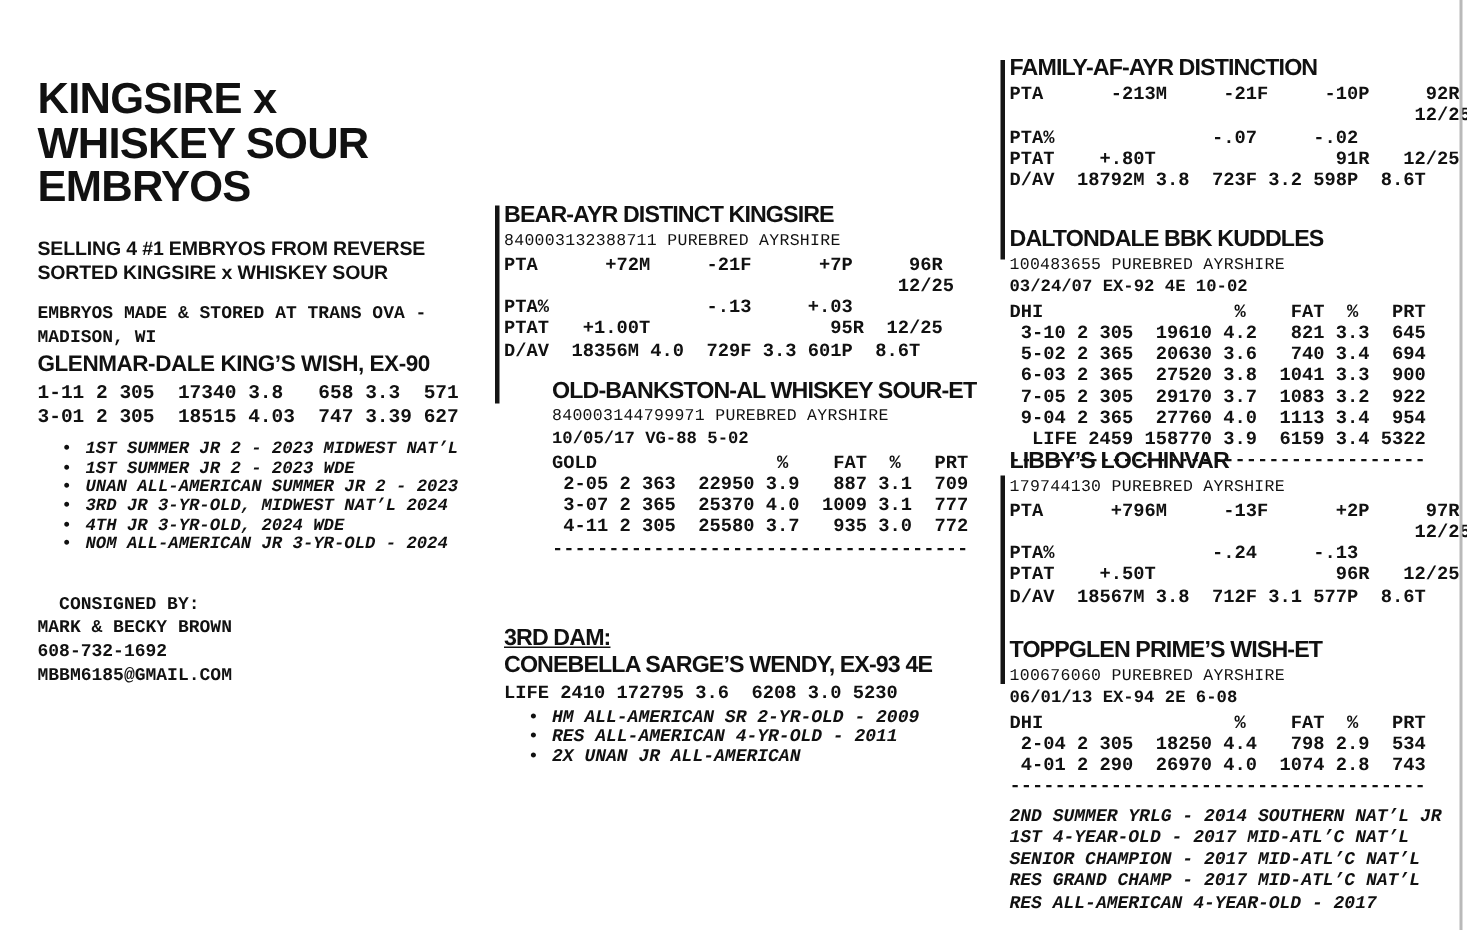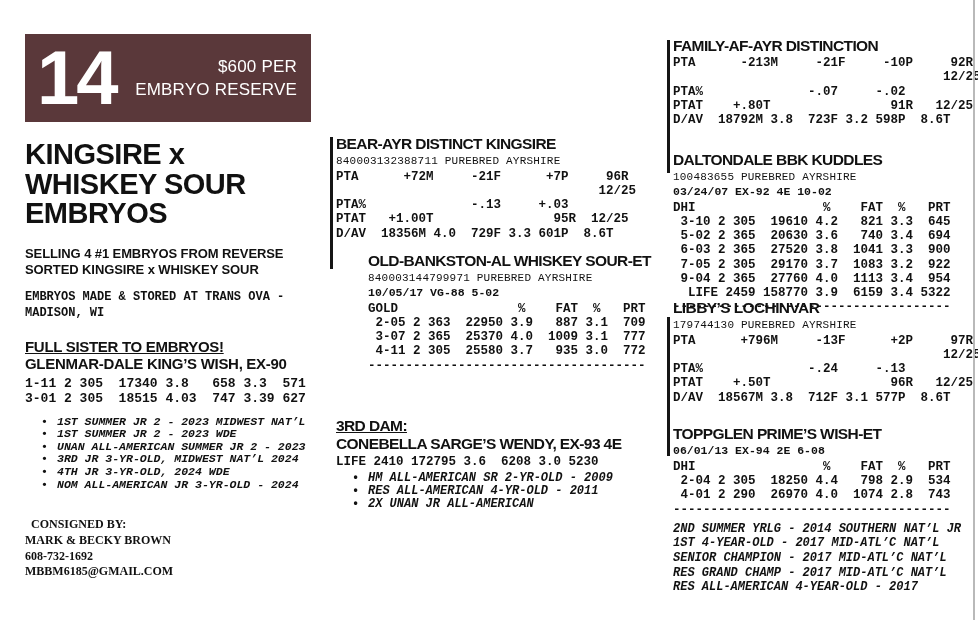--- a/index.html
+++ b/index.html
@@ -20,21 +20,21 @@
   .mono { font-family:"Liberation Mono", monospace; }
   .storage { margin-top:12px; font-size:12px; font-weight:bold; line-height:1.32; white-space:pre-line; }
   .sister-head { margin-top:17px; font-size:15px; font-weight:bold; letter-spacing:-0.3px;
                  text-decoration:underline; line-height:1.1; }
   .sister-name { font-size:15px; font-weight:bold; letter-spacing:-0.3px; line-height:1.1; margin-top:1px; }
   .records { margin-top:3px; font-size:13px; font-weight:bold; line-height:1.18; white-space:pre; }
   .award-list { margin-top:9px; }
   .award { position:relative; padding-left:32px; font-size:11.5px; font-weight:bold; font-style:italic;
            line-height:1.1; white-space:nowrap; }
   .award::before { content:"•"; position:absolute; left:16px; font-style:normal; }
-  .consignor { margin-top:26px; font-size:12px; font-weight:bold; line-height:1.3; white-space:pre;font-family:Liberation Serif, serif; }
+  .consignor { margin-top:26px; font-size:12px; font-weight:bold; line-height:1.3; white-space:pre; }
 
   
   .col-mid { position:absolute; left:336px; top:136px; width:308px; }
   .col-right { position:absolute; left:673px; top:38px; width:302px; }
   .ped-sec { position:absolute; left:0; width:100%; }
   .sec-name { font-size:15.5px; font-weight:bold; letter-spacing:-0.6px; line-height:1.05; margin-bottom:2px; }
   .underline { text-decoration:underline; }
   .id-line { font-size:11px; line-height:1.35; letter-spacing:0.2px; }
   .date-line { font-size:11.5px; font-weight:bold; line-height:1.3; }
   .data-pre { font-size:12.5px; font-weight:bold; line-height:1.13; white-space:pre; margin-top:1px; }
@@ -46,33 +46,27 @@
 
   .bracket { position:absolute; width:2.5px; background:#151515; }
   .edge-line { position:absolute; background:#b9b9b9; }
 </style>
 </head>
 <body>
 
 <div class="page">
 
   <div class="col-left">
-    <div class="lot-box" style="background: rgb(90, 56, 58);">
-      <div class="lot-number">14</div>
-      <div class="lot-price">$600 PER
-EMBRYO RESERVE</div>
-    </div>
     <div class="big-title">KINGSIRE x
 WHISKEY SOUR
 EMBRYOS</div>
     <div class="selling">SELLING 4 #1 EMBRYOS FROM REVERSE
 SORTED KINGSIRE x WHISKEY SOUR</div>
     <div class="storage mono">EMBRYOS MADE &amp; STORED AT TRANS OVA -
 MADISON, WI</div>
-    <div class="sister-head">FULL SISTER TO EMBRYOS!</div>
     <div class="sister-name">GLENMAR-DALE KING’S WISH, EX-90</div>
     <div class="records mono">1-11 2 305  17340 3.8   658 3.3  571
 3-01 2 305  18515 4.03  747 3.39 627</div>
     <div class="award-list">
       <div class="award mono">1ST SUMMER JR 2 - 2023 MIDWEST NAT’L</div>
       <div class="award mono">1ST SUMMER JR 2 - 2023 WDE</div>
       <div class="award mono">UNAN ALL-AMERICAN SUMMER JR 2 - 2023</div>
       <div class="award mono">3RD JR 3-YR-OLD, MIDWEST NAT’L 2024</div>
       <div class="award mono">4TH JR 3-YR-OLD, 2024 WDE</div>
       <div class="award mono">NOM ALL-AMERICAN JR 3-YR-OLD - 2024</div>
@@ -144,20 +138,21 @@
       <div class="sec-name">LIBBY’S LOCHINVAR</div>
       <div class="id-line mono">179744130 PUREBRED AYRSHIRE</div>
       <div class="data-pre mono">PTA      +796M     -13F      +2P     97R
                                     12/25
 PTA%              -.24     -.13
 PTAT    +.50T                96R   12/25
 D/AV  18567M 3.8  712F 3.1 577P  8.6T</div>
     </div>
     <div class="ped-sec" style="top:388px;">
       <div class="sec-name">TOPPGLEN PRIME’S WISH-ET</div>
+      <div class="id-line mono">100676060 PUREBRED AYRSHIRE</div>
       <div class="date-line mono">06/01/13 EX-94 2E 6-08</div>
       <div class="data-pre mono">DHI                 %    FAT  %   PRT
  2-04 2 305  18250 4.4   798 2.9  534
  4-01 2 290  26970 4.0  1074 2.8  743
 -------------------------------------</div>
       <div class="achievements mono">2ND SUMMER YRLG - 2014 SOUTHERN NAT’L JR
 1ST 4-YEAR-OLD - 2017 MID-ATL’C NAT’L
 SENIOR CHAMPION - 2017 MID-ATL’C NAT’L
 RES GRAND CHAMP - 2017 MID-ATL’C NAT’L
 RES ALL-AMERICAN 4-YEAR-OLD - 2017</div>

